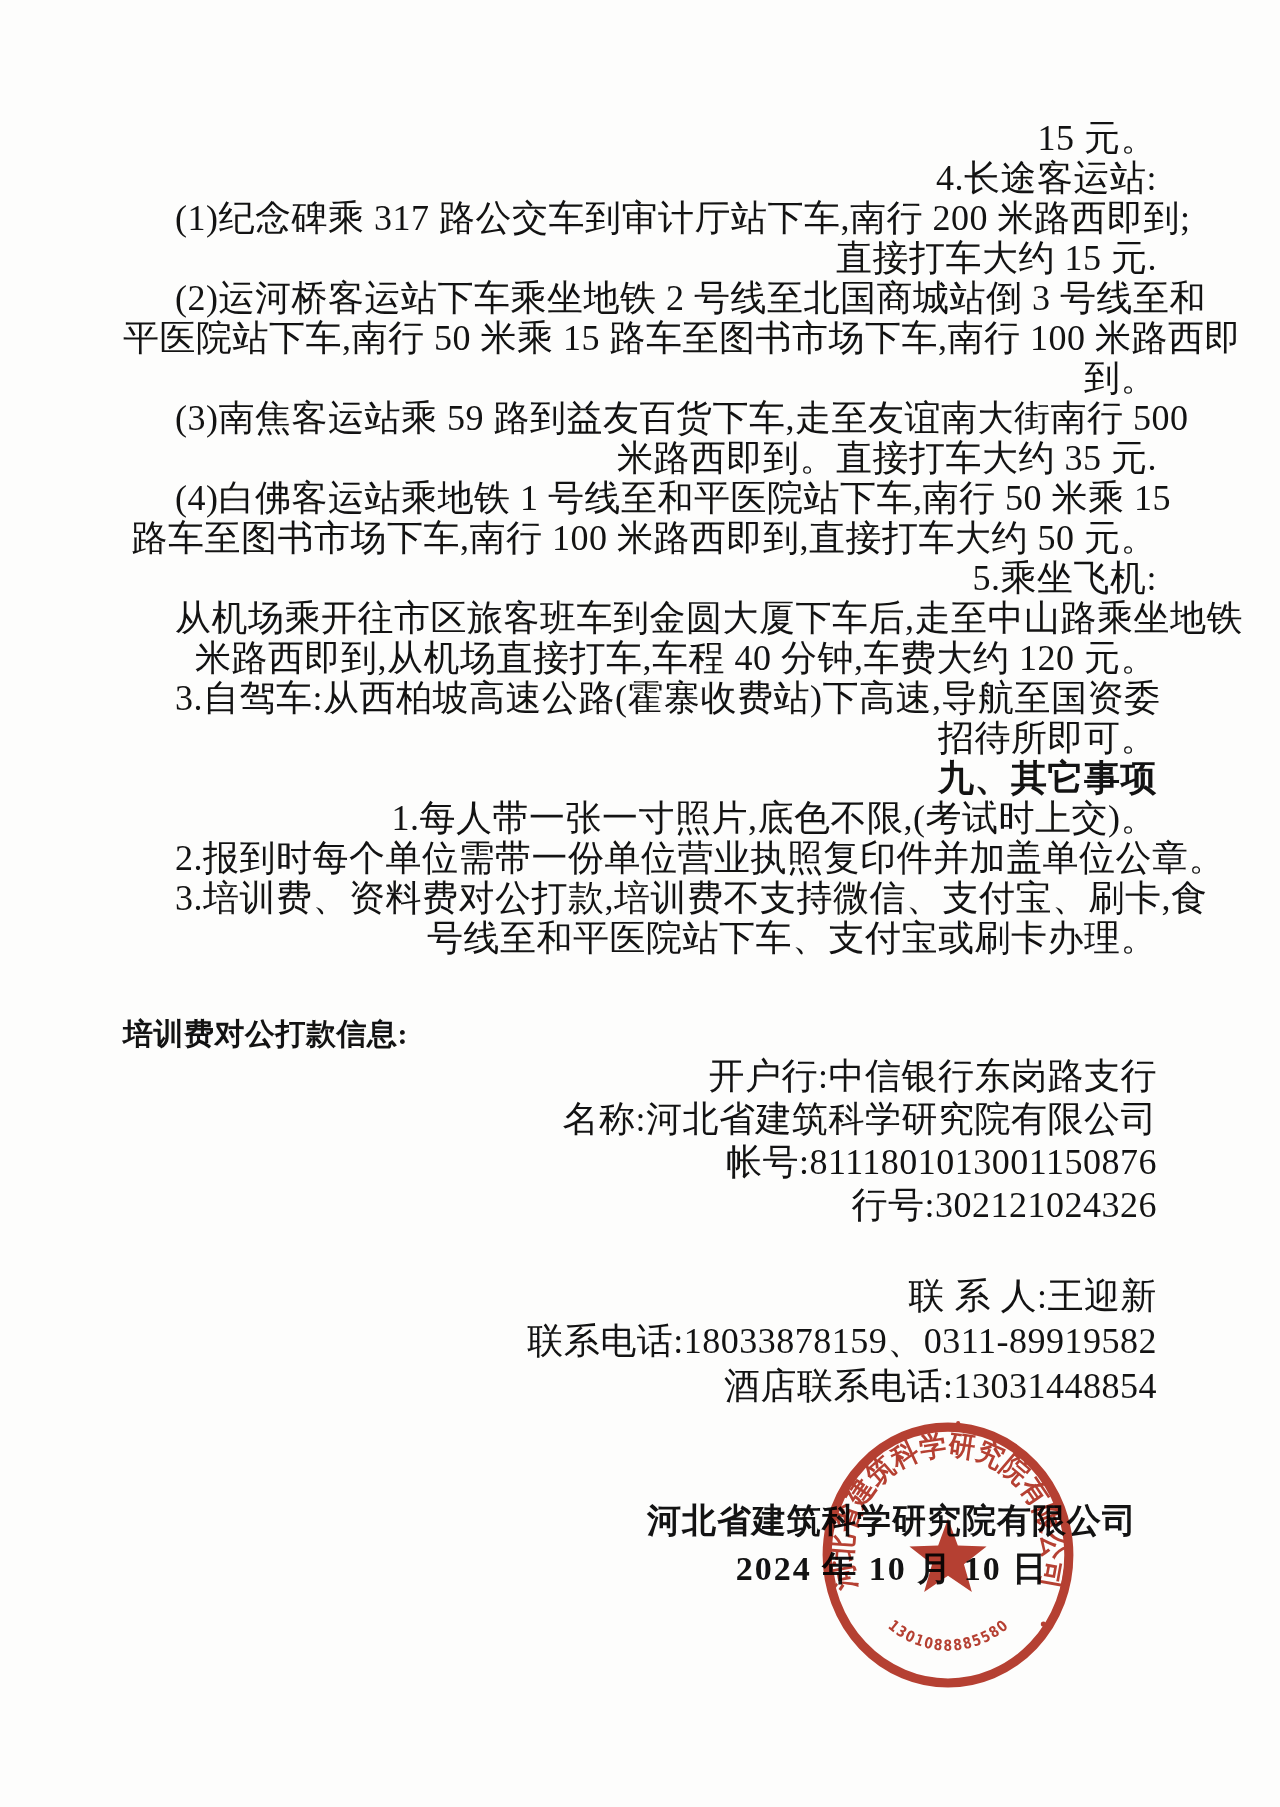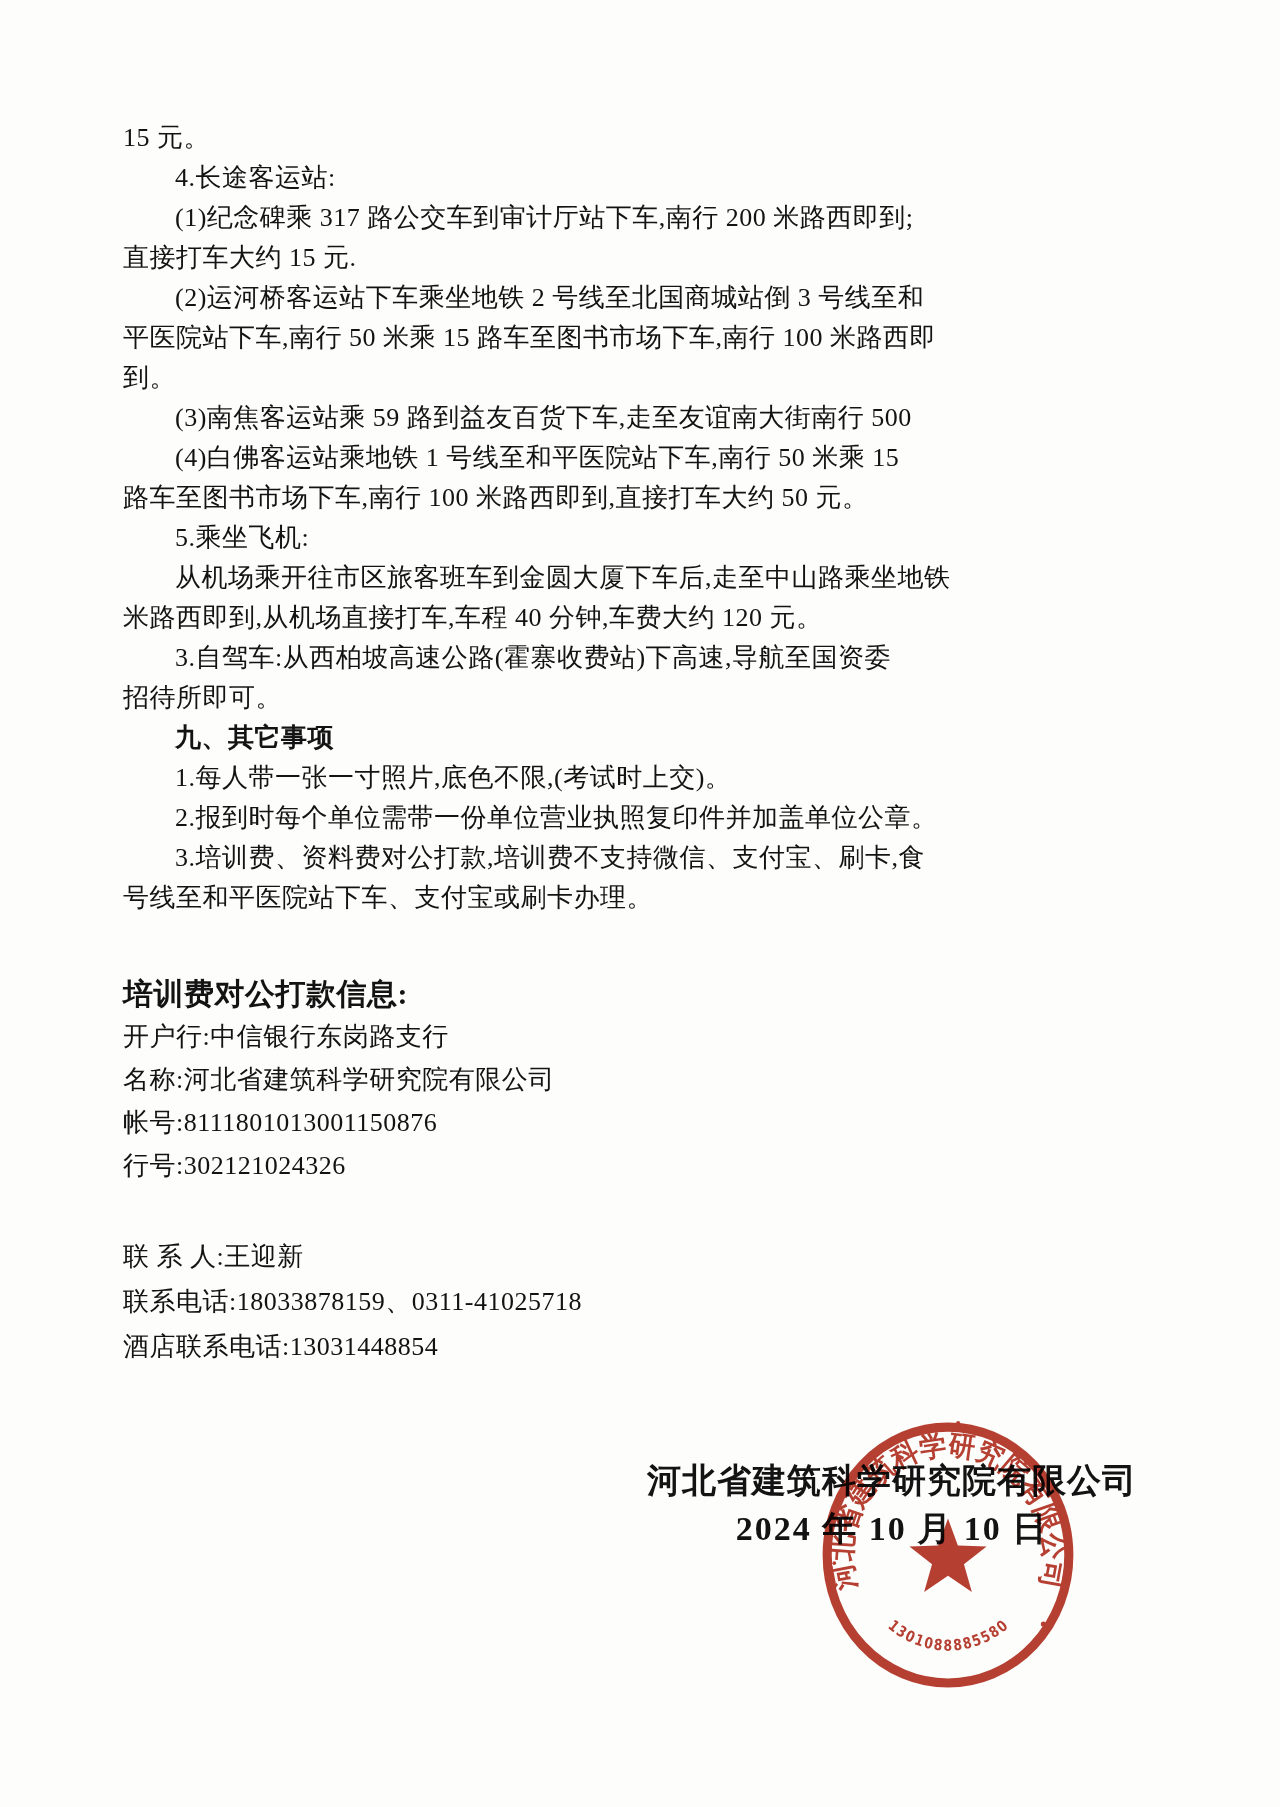--- a/index.html
+++ b/index.html
@@ -13,24 +13,25 @@
     font-family: "Liberation Serif", "DejaVu Serif", serif;
     color: #131313;
   }
   .content {
     position: absolute;
     left: 123px;
     top: 118px;
     width: 1034px;
   }
   .doc-line {
-    font-size: 26px;
+    font-size: 36px;
     line-height: 40px;
     white-space: nowrap;
     letter-spacing: 0.5px;
+    text-align: right;
   }
   .doc-line.indent { padding-left: 52px; }
   .doc-line.bold { font-weight: bold; }
   .payment-block { margin-top: 54px; }
   .payment-title {
     font-size: 30px;
     line-height: 43px;
     font-weight: bold;
     letter-spacing: 0.5px;
   }
@@ -78,20 +79,21 @@
 
     <div>
         <div class="doc-line">15 元。</div>
         <div class="doc-line indent">4.长途客运站:</div>
         <div class="doc-line indent">(1)纪念碑乘 317 路公交车到审计厅站下车,南行 200 米路西即到;</div>
         <div class="doc-line">直接打车大约 15 元.</div>
         <div class="doc-line indent">(2)运河桥客运站下车乘坐地铁 2 号线至北国商城站倒 3 号线至和</div>
         <div class="doc-line">平医院站下车,南行 50 米乘 15 路车至图书市场下车,南行 100 米路西即</div>
         <div class="doc-line">到。</div>
         <div class="doc-line indent">(3)南焦客运站乘 59 路到益友百货下车,走至友谊南大街南行 500</div>
+        <div class="doc-line">米路西即到。直接打车大约 35 元.</div>
         <div class="doc-line indent">(4)白佛客运站乘地铁 1 号线至和平医院站下车,南行 50 米乘 15</div>
         <div class="doc-line">路车至图书市场下车,南行 100 米路西即到,直接打车大约 50 元。</div>
         <div class="doc-line indent">5.乘坐飞机:</div>
         <div class="doc-line indent">从机场乘开往市区旅客班车到金圆大厦下车后,走至中山路乘坐地铁</div>
         <div class="doc-line">米路西即到,从机场直接打车,车程 40 分钟,车费大约 120 元。</div>
         <div class="doc-line indent">3.自驾车:从西柏坡高速公路(霍寨收费站)下高速,导航至国资委</div>
         <div class="doc-line">招待所即可。</div>
         <div class="doc-line indent bold">九、其它事项</div>
         <div class="doc-line indent">1.每人带一张一寸照片,底色不限,(考试时上交)。</div>
         <div class="doc-line indent">2.报到时每个单位需带一份单位营业执照复印件并加盖单位公章。</div>
@@ -105,21 +107,21 @@
           <div class="doc-line">开户行:中信银行东岗路支行</div>
           <div class="doc-line">名称:河北省建筑科学研究院有限公司</div>
           <div class="doc-line">帐号:8111801013001150876</div>
           <div class="doc-line">行号:302121024326</div>
         </div>
     </div>
 
     <div class="contact-block">
       <div>
           <div class="doc-line">联 系 人:王迎新</div>
-          <div class="doc-line">联系电话:18033878159、0311-41025718</div>
+          <div class="doc-line">联系电话:18033878159、0311-89919582</div>
           <div class="doc-line">酒店联系电话:13031448854</div>
         </div>
     </div>
 
     <div class="signature-block">
       <div class="signature-company">河北省建筑科学研究院有限公司</div>
       <div class="signature-date">2024 年 10 月 10 日</div>
     </div>
 
   </div>

